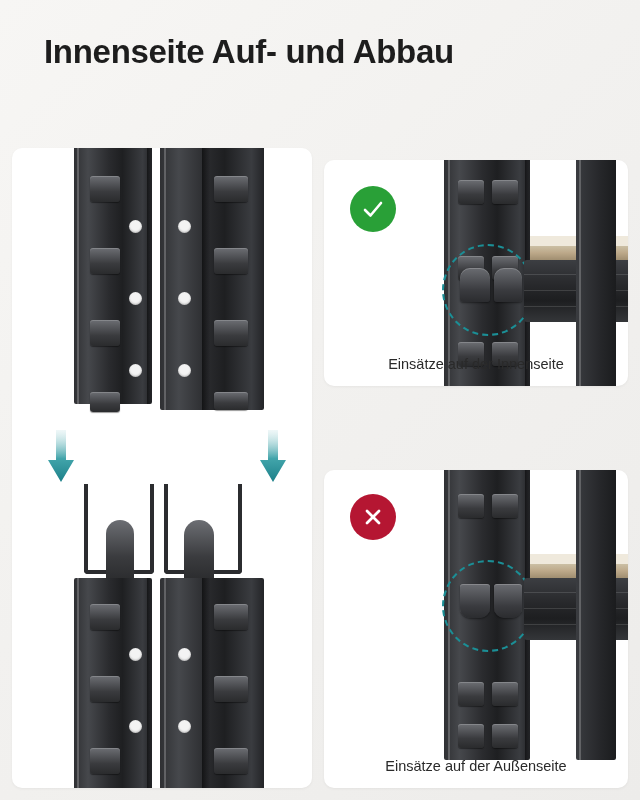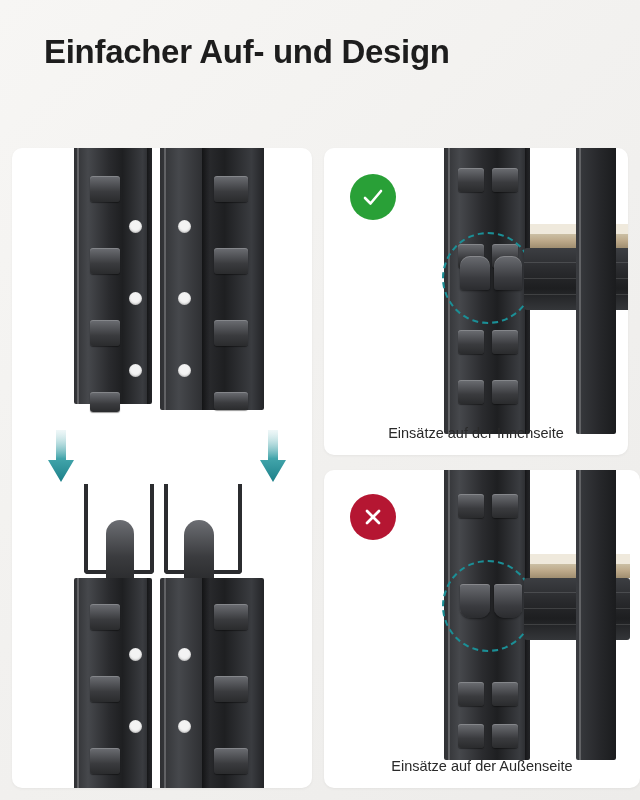--- a/index.html
+++ b/index.html
@@ -55,30 +55,29 @@
     box-shadow: 0 1px 3px rgba(0,0,0,0.05);
   }
   .panel-left {
     left: 12px;
     top: 148px;
     width: 300px;
     height: 640px;
   }
   .panel-tr {
     left: 324px;
-    top: 148px;
+    top: 160px;
     width: 304px;
-    height: 307px;
+    height: 226px;
   }
   .panel-br {
     left: 324px;
     top: 470px;
     width: 304px;
     height: 318px;
-    padding-left: 12px;
   }
 
   .caption {
     position: absolute;
     left: 0;
     right: 0;
     text-align: center;
     font-size: 14.5px;
     color: #2a2a2a;
   }
@@ -182,21 +181,21 @@
     border: 4px solid #2b2c2f;
     background: transparent;
   }
 </style>
 </head>
 <body>
 
 <div class="page">
 
   <div class="header">
-    <h1 class="headline">Einfacher Auf- und Design</h1>
+    <h1 class="headline">Innenseite Auf- und Abbau</h1>
   </div>
 
   <div class="panel panel-left">
 
     <div>
 
       <div class="post" style="left:62px; top:-6px; width:78px; height:262px;">
         <div class="edge-hi" style="left:3px;"></div>
         <div class="shadow-strip" style="right:0;"></div>
 

